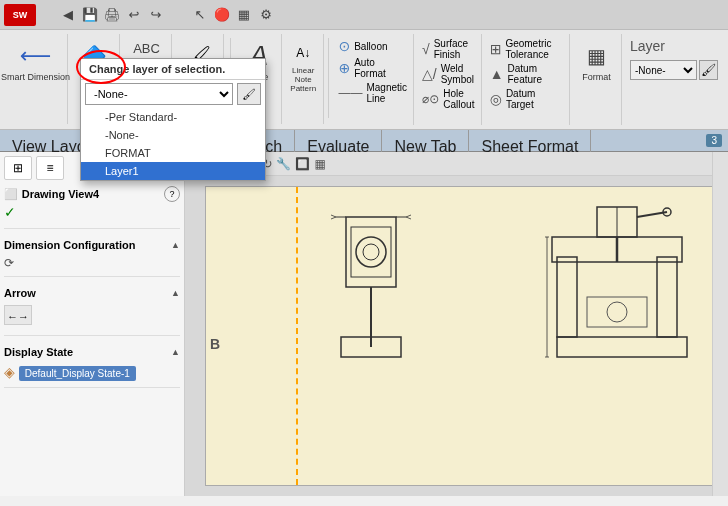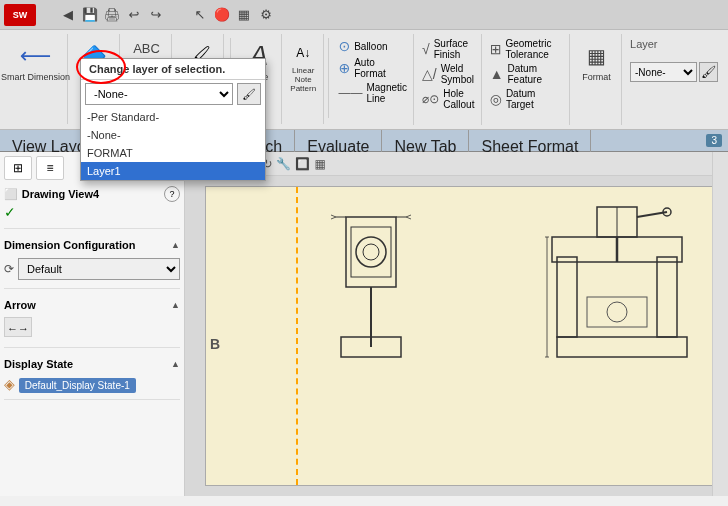--- a/index.html
+++ b/index.html
@@ -19,21 +19,21 @@
     .rg-btn.large { min-width: 36px; }
     .rg-btn.large .icon-box { width: 32px; height: 32px; font-size: 20px; }
 
     
     .layer-popup { position: absolute; top: 58px; left: 80px; width: 186px; background: white; border: 1px solid #999; box-shadow: 2px 4px 8px rgba(0,0,0,0.3); z-index: 100; }
     .layer-popup-title { background: #fff; border-bottom: 1px solid #ccc; padding: 4px 8px; font-size: 11px; font-weight: bold; color: #333; }
     .layer-dropdown-header { display: flex; align-items: center; padding: 3px 4px; gap: 4px; }
     .layer-select { flex: 1; height: 22px; border: 1px solid #999; font-size: 11px; padding: 0 4px; background: white; }
     .layer-btn { width: 24px; height: 22px; border: 1px solid #999; background: #e8e8e8; cursor: pointer; display: flex; align-items: center; justify-content: center; font-size: 11px; }
     .layer-options { }
-    .layer-option { padding: 3px 6px; cursor: pointer; font-size: 11px; color: #333; }
+    .layer-option { padding: 3px 24px; cursor: pointer; font-size: 11px; color: #333; }
     .layer-option.selected { background: #3070d0; color: white; }
     .red-circle { position: absolute; top: 50px; left: 76px; width: 50px; height: 34px; border: 2px solid red; border-radius: 50%; z-index: 200; pointer-events: none; }
 
     
     .main-tabs { display: flex; background: #b8c8d8; border-bottom: 1px solid #888; height: 22px; }
     .main-tab { padding: 17px 12px; cursor: pointer; border-right: 1px solid #999; font-size: 16px; color: #222; display: flex; align-items: center; }
     .main-tab.active { background: #d8e8f0; font-weight: bold; }
     .tab-number { background: #5080a0; color: white; padding: 1px 5px; margin-left: 6px; font-size: 10px; border-radius: 2px; }
 
     
@@ -195,21 +195,21 @@
   </div>
 
   <div style="display:flex; flex-direction:column; border-right:1px solid #ccc; padding:4px 6px; gap:3px; min-width:50px;">
     <div class="rg-btn large">
       <div class="icon-box" style="font-size:20px; color:#444;">▦</div>
       <div class="btn-label">Format</div>
     </div>
   </div>
 
   <div style="display:flex; flex-direction:column; padding:4px 6px; gap:4px; min-width:100px;">
-    <div style="font-size:11px; color:#555; margin-bottom:8px;">Layer</div>
+    <div style="font-size:14px; color:#555; margin-bottom:2px;">Layer</div>
     <div style="display:flex; align-items:center; gap:2px;">
       <select class="layer-ribbon-dropdown">
         <option>-None-</option>
       </select>
       <div class="layer-paint-icon">🖌</div>
     </div>
   </div>
 </div>
 
 <div class="main-tabs">
@@ -245,23 +245,20 @@
       <div class="check-mark">✓</div>
     </div>
 
     <div class="panel-section">
       <div class="section-header">
         <div>Dimension Configuration</div>
         <span class="arrow">▲</span>
       </div>
       <div style="display:flex; align-items:center; gap:4px; margin-top:3px;">
         <div style="font-size:12px; color:#555;">⟳</div>
-        <select class="ref-config-select">
-          <option>Default</option>
-        </select>
       </div>
     </div>
 
     <div class="panel-section">
       <div class="section-header">
         <div>Arrow</div>
         <span class="arrow">▲</span>
       </div>
       <div class="arrow-section">
         <div class="arrow-icon-box">←→</div>

